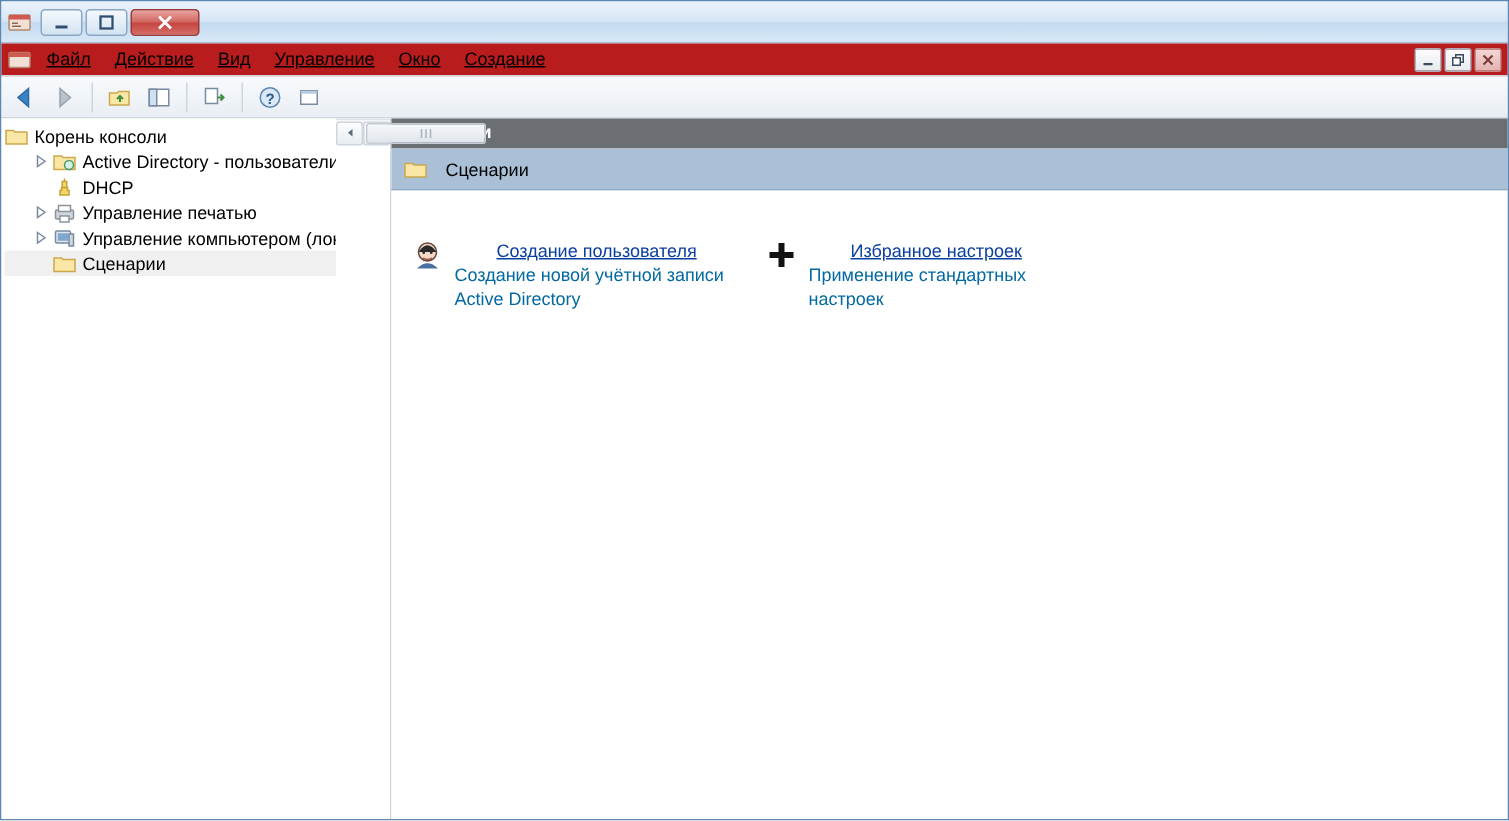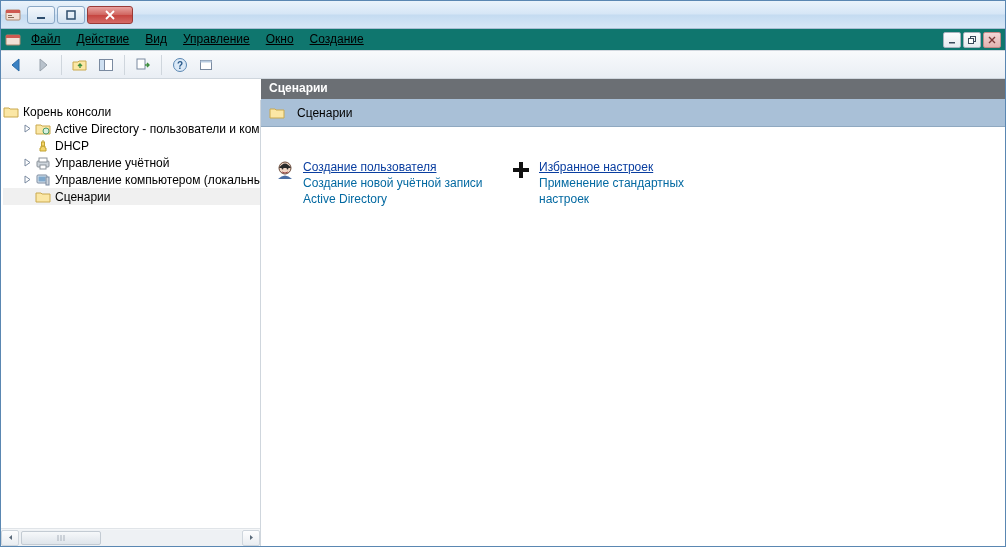--- a/index.html
+++ b/index.html
@@ -51,21 +51,21 @@
   .win-btn.close {
     width: 46px;
     background: linear-gradient(to bottom, #e9a3a0, #d06660 48%, #c64540 52%, #d56c67 100%);
     border-color: #9a3a36;
   }
   .win-btn svg { display: block; }
 
   
   .menubar {
     height: 22px;
-    background: #0f766e;
+    background: #b91c1c;
     border-bottom: 1px solid #d0d7de;
     display: flex;
     align-items: stretch;
     padding-left: 2px;
   }
   .menubar .mini-icon {
     width: 20px; display: flex; align-items: center; justify-content: center;
   }
   .menu-item {
     padding: 3px 8px 0;
@@ -109,24 +109,23 @@
 
   
   .body {
     flex: 1;
     display: flex;
     min-height: 0;
   }
   .tree-pane {
     width: 260px;
     border-right: 1px solid #cfd6dd;
-    display: flex; flex-direction: column;
+    display: flex; 
     background: #fff;
     min-height: 0;
-    margin-top: 21px;
   }
   .tree {
     flex:1;
     overflow: hidden;
     padding: 3px 0 0 2px;
     font-size: 12px;
     white-space: nowrap;
   }
   .tree-row {
     height: 17px;
@@ -217,20 +216,21 @@
   }
   .task-body {
     font-size:12px;
     line-height:1.35;
   }
   .task-title {
     color: #0a3ea0;
     text-decoration: underline;
     cursor: pointer;
     display:block;
+    margin-left:28px;
   }
   .task-desc {
     color:#0369a1;
   }
 
   
   .folder-icon svg, .ticon svg, .tw svg, .app-icon svg, .mini-icon svg { display:block; }
 </style>
 </head>
 <body>
@@ -391,21 +391,21 @@
                 <path d="M2 1 L7 4.5 L2 8 Z" fill="#fff" stroke="#7a8aa0"></path>
               </svg>
           </span>
           <span class="ticon">
             <svg width="16" height="16" viewBox="0 0 16 16">
               <rect x="2" y="6" width="12" height="6" rx="1" fill="#cfd6dd" stroke="#8a929a"></rect>
               <rect x="4" y="3" width="8" height="4" fill="#fff" stroke="#8a929a"></rect>
               <rect x="5" y="10" width="6" height="4" fill="#fff" stroke="#8a929a"></rect>
             </svg>
           </span>
-          <span class="tlabel">Управление учётной</span>
+          <span class="tlabel">Управление печатью</span>
         </div>
 
         <div class="tree-row indent2">
           <span class="tw twist">
             <svg width="9" height="9" viewBox="0 0 9 9">
                 <path d="M2 1 L7 4.5 L2 8 Z" fill="#fff" stroke="#7a8aa0"></path>
               </svg>
           </span>
           <span class="ticon">
             <svg width="16" height="16" viewBox="0 0 16 16">

